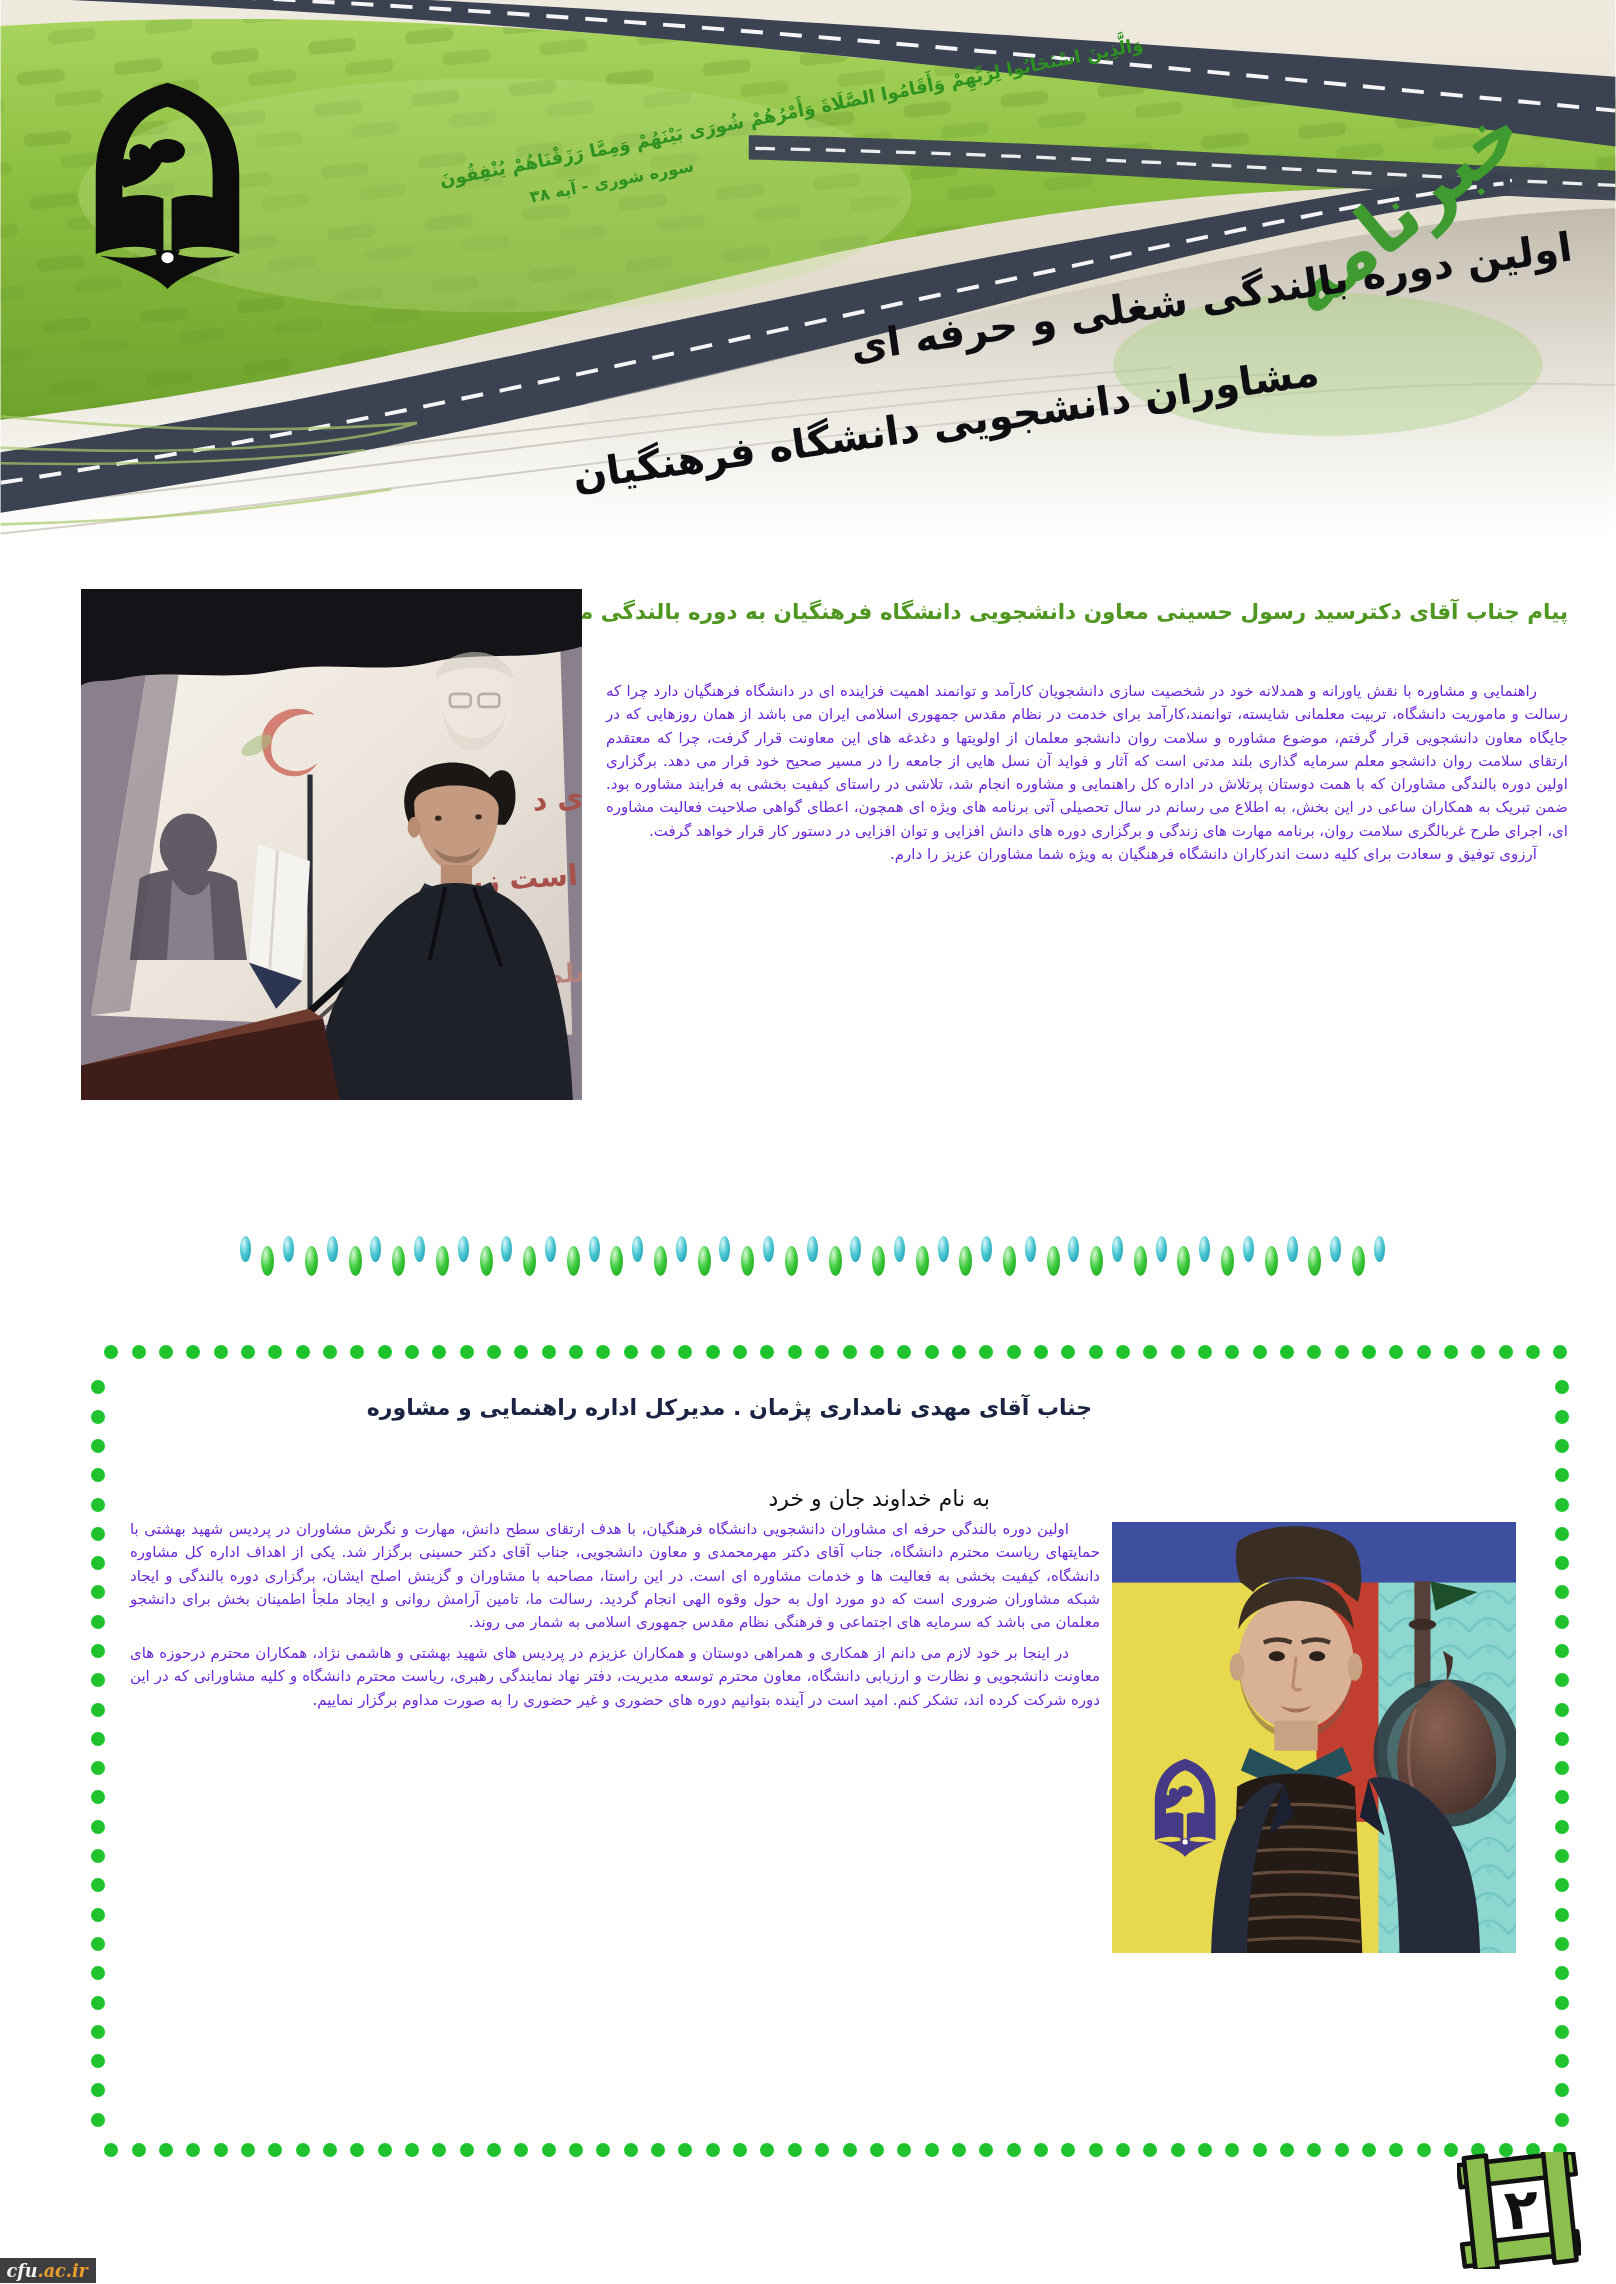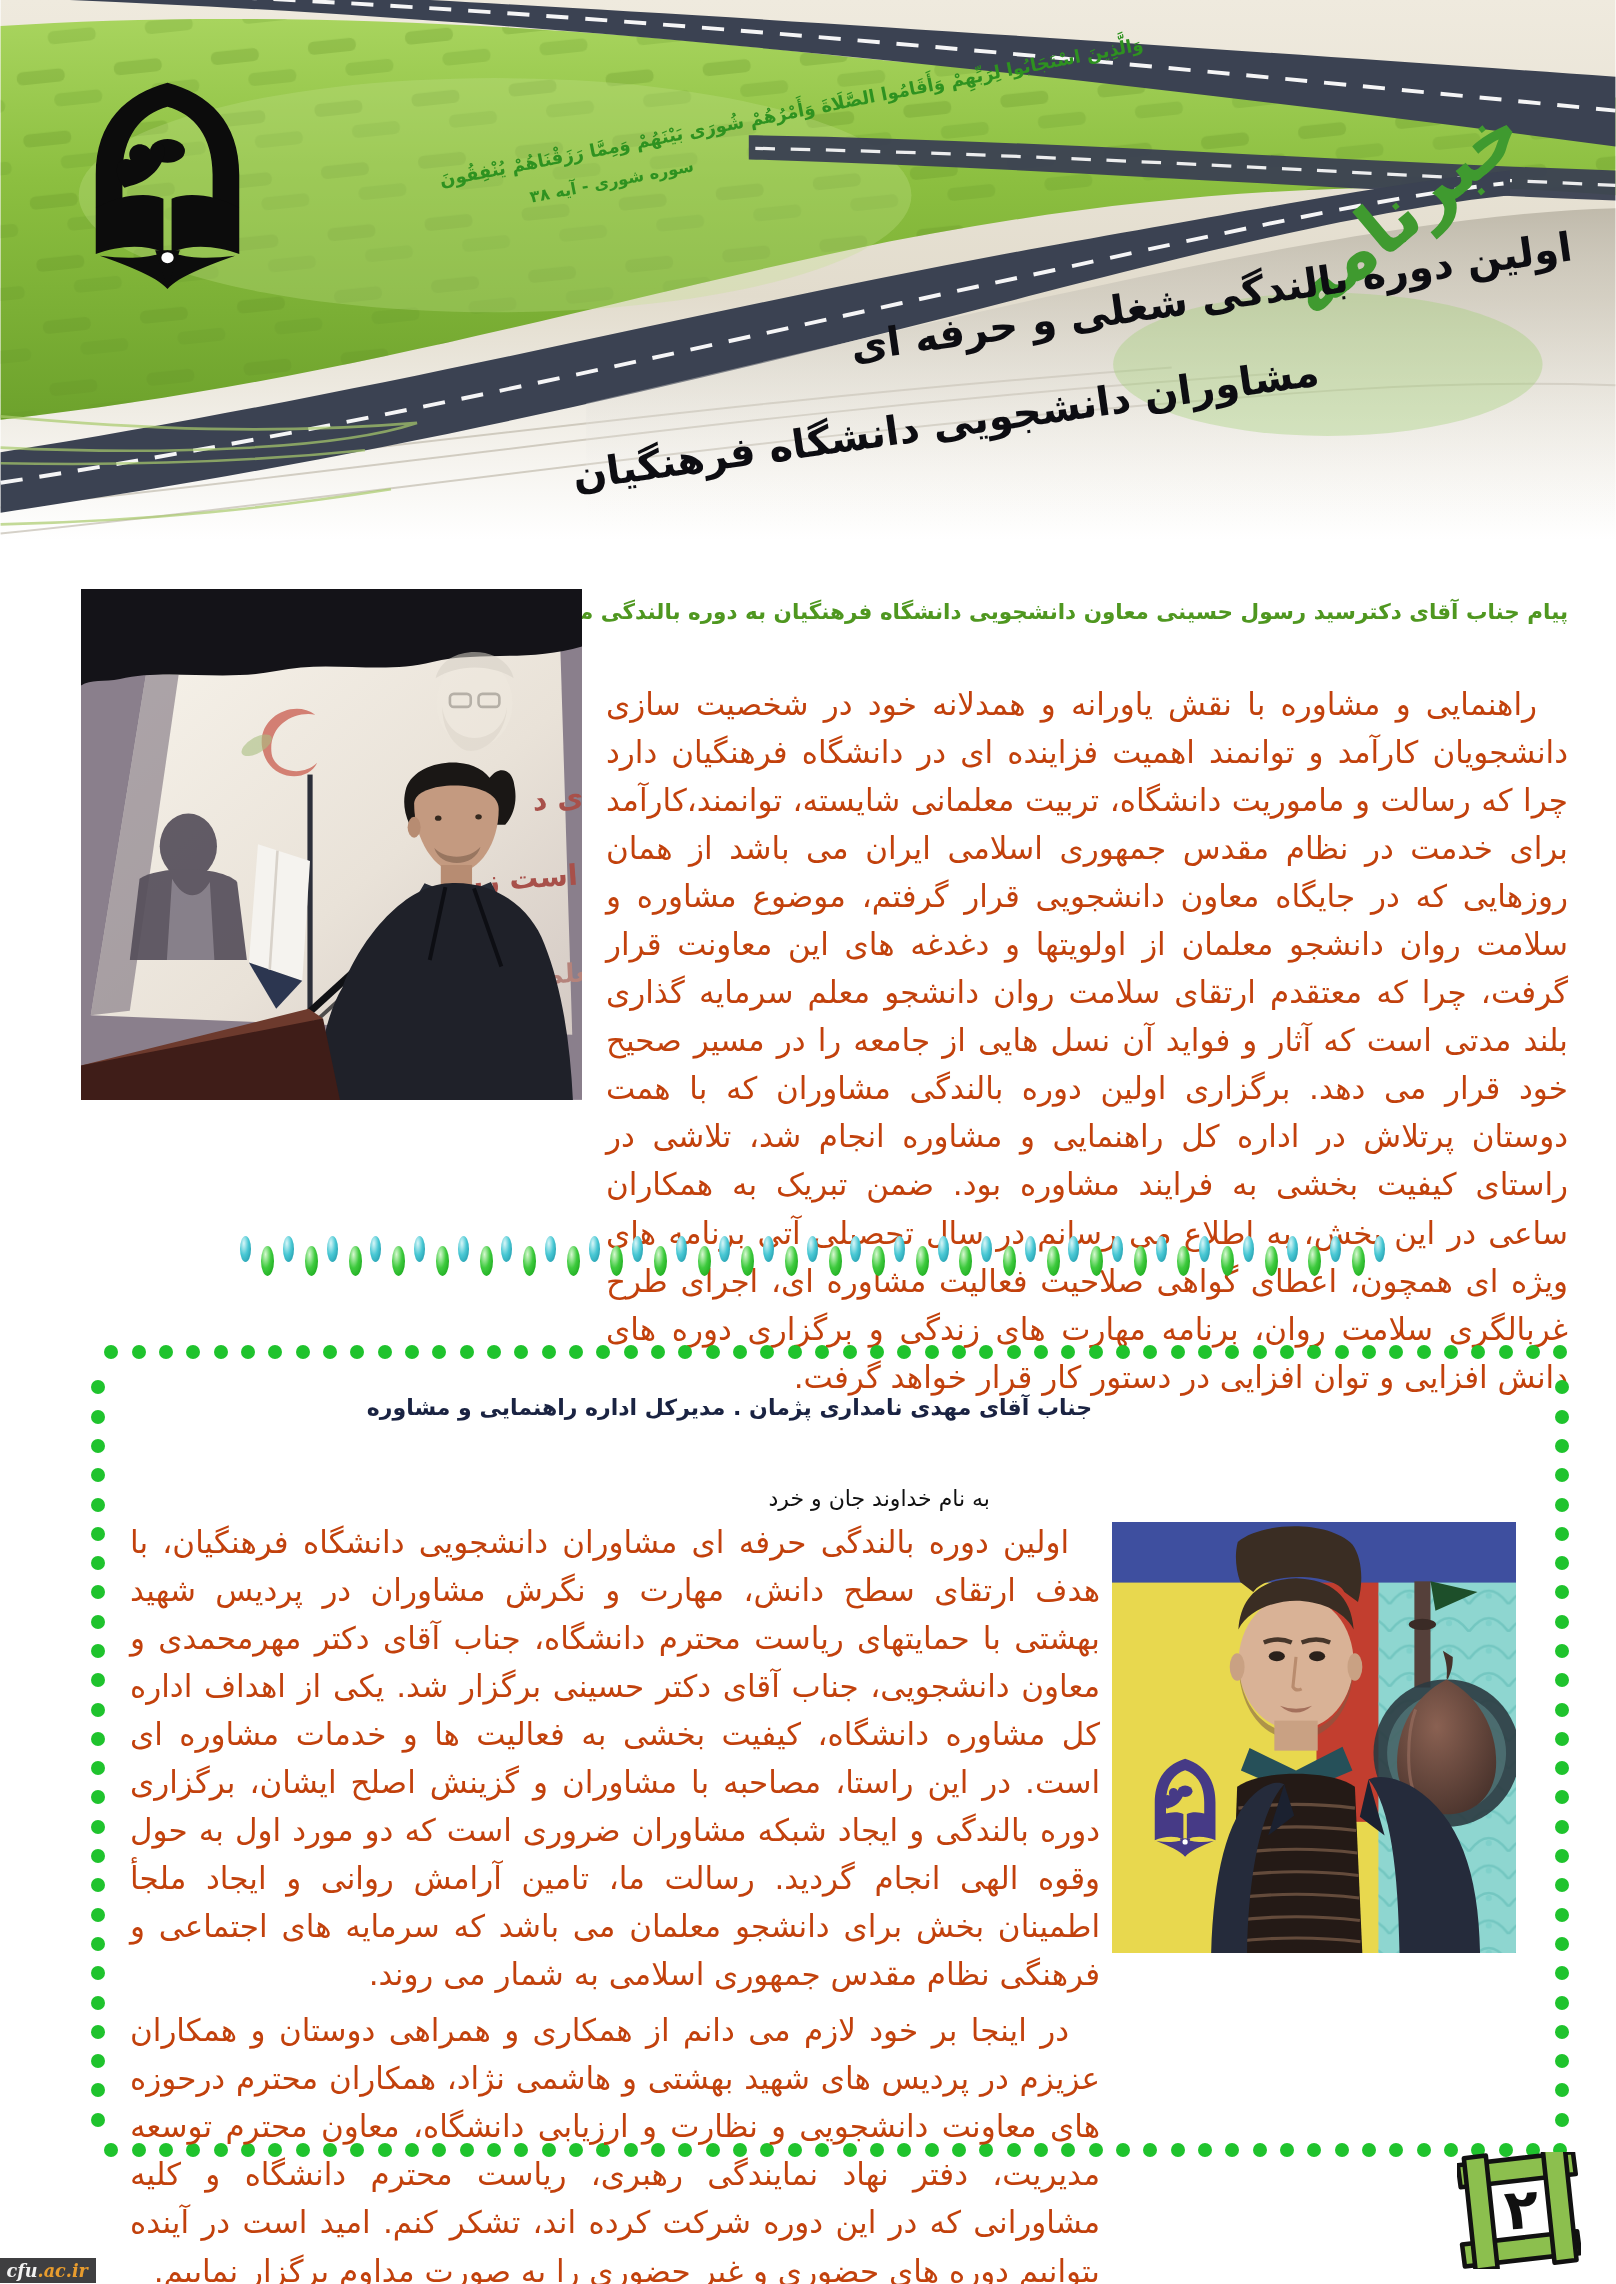--- a/index.html
+++ b/index.html
@@ -11,21 +11,21 @@
   
   .quran{color:#2e9220;text-align:center;transform:rotate(-11deg);line-height:1.5;}
   .quran .v{font-size:18px;font-weight:bold;white-space:nowrap;}
   .quran .s{font-size:16.3px;font-weight:bold;margin-top:9px;margin-right:52%;}
   .khabarnameh{color:#3f9a2f;font-size:75px;font-weight:bold;text-align:center;
                transform:rotate(-40deg);white-space:nowrap;}
   .callig{color:#0d0d12;font-weight:bold;font-size:40px;text-align:right;
           transform:rotate(-8deg);white-space:nowrap;}
   
   .s1title{color:#4f9720;font-weight:bold;font-size:21.5px;text-align:right;white-space:nowrap;}
-  .bodytext{font-size:31px;line-height:1.55;text-align:justify;color:#c2410c;}
+  .bodytext{font-size:15px;line-height:1.55;text-align:justify;color:#6d28d9;}
   .bodytext p{margin:0;text-indent:31px;}
   
   .bead{position:absolute;border-radius:50%;}
   .bead-teal{width:11px;height:26px;
     background:radial-gradient(ellipse at 35% 28%,#d8f6f8 0%,#49c8d4 45%,#168ea0 100%);}
   .bead-green{width:13px;height:30px;
     background:radial-gradient(ellipse at 35% 28%,#d6f8d0 0%,#3ecb3e 45%,#0f9c12 100%);}
   
   .bdot{position:absolute;width:14.3px;height:14.3px;border-radius:50%;background:#1fc32d;}
   .s2title{color:#1a2342;font-weight:bold;font-size:22px;text-align:center;
@@ -172,20 +172,21 @@
       <path d="M362,785 C364,716 378,652 402,612 C424,548 492,455 566,452 C640,448 692,492 712,545 C740,615 752,700 756,785 Z" fill="#1f2129"></path>
       <path d="M560,458 L536,570" stroke="#0d0e13" stroke-width="6" fill="none"></path>
       <path d="M604,460 L646,580" stroke="#0d0e13" stroke-width="6" fill="none"></path>
     </g>
     <polygon points="0,732 350,645 372,660 18,748" fill="#6d3a2d"></polygon>
     <polygon points="0,732 372,660 398,785 0,785" fill="#3f1d18"></polygon>
   </svg>
 
   <div class="abs bodytext rtl" style="left:606px;top:680px;width:962px;">
     <p>راهنمایی و مشاوره با نقش یاورانه و همدلانه خود در شخصیت سازی دانشجویان کارآمد و توانمند اهمیت فزاینده ای در دانشگاه فرهنگیان دارد چرا که رسالت و ماموریت دانشگاه، تربیت معلمانی شایسته، توانمند،کارآمد برای خدمت در نظام مقدس جمهوری اسلامی ایران می باشد از همان روزهایی که در جایگاه معاون دانشجویی قرار گرفتم، موضوع مشاوره و سلامت روان دانشجو معلمان از اولویتها و دغدغه های این معاونت قرار گرفت، چرا که معتقدم ارتقای سلامت روان دانشجو معلم سرمایه گذاری بلند مدتی است که آثار و فواید آن نسل هایی از جامعه را در مسیر صحیح خود قرار می دهد. برگزاری اولین دوره بالندگی مشاوران که با همت دوستان پرتلاش در اداره کل راهنمایی و مشاوره انجام شد، تلاشی در راستای کیفیت بخشی به فرایند مشاوره بود. ضمن تبریک به همکاران ساعی در این بخش، به اطلاع می رسانم در سال تحصیلی آتی برنامه های ویژه ای همچون، اعطای گواهی صلاحیت فعالیت مشاوره ای، اجرای طرح غربالگری سلامت روان، برنامه مهارت های زندگی و برگزاری دوره های دانش افزایی و توان افزایی در دستور کار قرار خواهد گرفت.</p>
+    <p>آرزوی توفیق و سعادت برای کلیه دست اندرکاران دانشگاه فرهنگیان به ویژه شما مشاوران عزیز را دارم.</p>
   </div>
 
   <div class="abs" id="bead-divider" style="left:0;top:0;width:1616px;height:0;">
       <span class="bead bead-teal" style="left: 240px; top: 1236px;"></span>
       <span class="bead bead-green" style="left: 261px; top: 1246px;"></span>
       <span class="bead bead-teal" style="left: 283px; top: 1236px;"></span>
       <span class="bead bead-green" style="left: 305px; top: 1246px;"></span>
       <span class="bead bead-teal" style="left: 327px; top: 1236px;"></span>
       <span class="bead bead-green" style="left: 349px; top: 1246px;"></span>
       <span class="bead bead-teal" style="left: 370px; top: 1236px;"></span>

